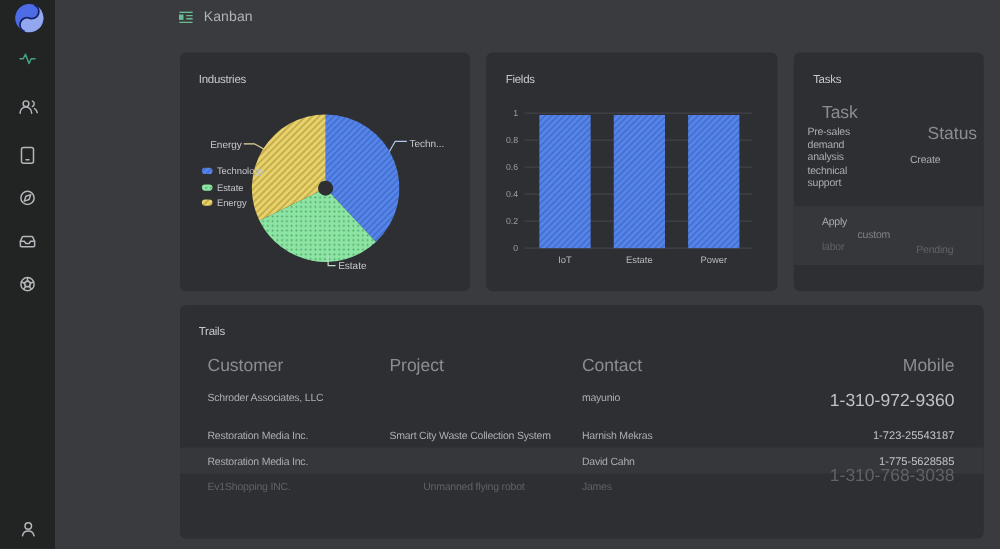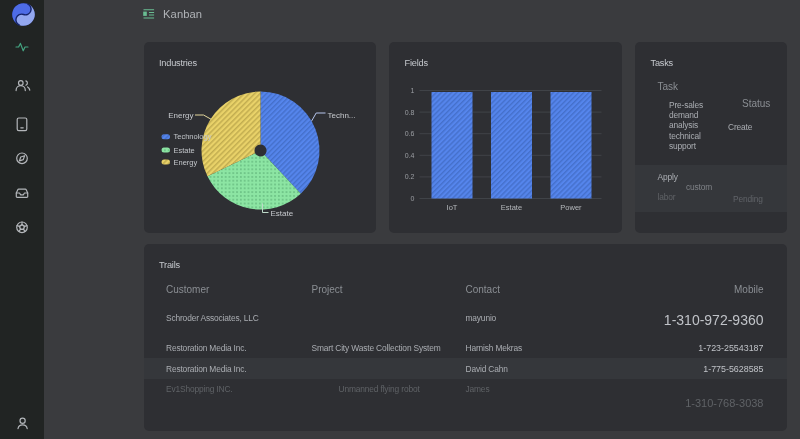--- a/index.html
+++ b/index.html
@@ -1,20 +1,20 @@
 <!DOCTYPE html>
 <html><head><meta charset="utf-8">
 <style>
 *{margin:0;padding:0;box-sizing:border-box;}
 html,body{width:800px;height:439px;overflow:hidden;background:#3a3b3e;
   font-family:"Liberation Sans",sans-serif;}
 .abs{position:absolute;}
 .card{position:absolute;background:#2e2f33;border-radius:5px;}
 .ctitle{position:absolute;font-size:9.2px;font-weight:500;color:#c6c9ce;letter-spacing:-0.2px;}
-.th{position:absolute;font-size:10px;color:#8a8e93;}
+.th{position:absolute;font-size:14px;color:#8a8e93;}
 .td{position:absolute;font-size:8.4px;color:#aaadb2;white-space:nowrap;letter-spacing:-0.15px;}
 .fade1{color:#7f8287;}
 .fade2{color:#5f6266;}
 .fade3{color:#606368;}
 </style></head>
 <body>
 
 <div class="abs" style="left:0;top:0;width:44px;height:439px;background:#212423;"></div>
 
 <svg class="abs" style="left:11px;top:2px" width="25" height="25" viewBox="0 0 25 25">
@@ -144,21 +144,21 @@
       <text x="182" y="168">Power</text>
     </g>
   </svg>
 </div>
 
 <div class="card" style="left:635px;top:41.5px;width:152px;height:191px;overflow:hidden;">
   <div class="ctitle" style="left:15.5px;top:16px;">Tasks</div>
   <div class="abs" style="left:0;top:123.5px;width:152px;height:47px;background:#35373b;"></div>
   <div class="th" style="left:22.5px;top:39px;">Task</div>
   <div class="th" style="left:107px;top:56px;">Status</div>
-  <div class="td" style="left:34px;top:58.5px;line-height:10.2px;">Pre-sales<br>demand<br>analysis<br>technical<br>support</div>
+  <div class="td" style="left:11px;top:58.5px;line-height:10.2px;">Pre-sales<br>demand<br>analysis<br>technical<br>support</div>
   <div class="td" style="left:93px;top:80px;">Create</div>
   <div class="td" style="left:22.5px;top:130.5px;">Apply</div>
   <div class="td fade1" style="left:11px;top:140.7px;padding-left:40px;">custom</div>
   <div class="td fade2" style="left:22.5px;top:150.9px;">labor</div>
   <div class="td fade3" style="left:98px;top:152.5px;">Pending</div>
 </div>
 
 <div class="card" style="left:143.5px;top:244px;width:643px;height:187px;overflow:hidden;">
   <div class="ctitle" style="left:15.5px;top:16px;">Trails</div>
   <div class="abs" style="left:0;top:114px;width:643px;height:20.5px;background:#35373b;"></div>
@@ -176,14 +176,14 @@
   <div class="td" style="left:322px;top:98.5px;">Harnish Mekras</div>
   <div class="td" style="right:23px;top:98.5px;color:#c0c3c8;font-size:8.9px;letter-spacing:0;">1-723-25543187</div>
 
   <div class="td" style="left:22.5px;top:119.5px;">Restoration Media Inc.</div>
   <div class="td" style="left:322px;top:119.5px;">David Cahn</div>
   <div class="td" style="right:23px;top:119.5px;color:#c0c3c8;font-size:8.9px;letter-spacing:0;">1-775-5628585</div>
 
   <div class="td fade2" style="left:22.5px;top:140px;">Ev1Shopping INC.</div>
   <div class="td fade2" style="left:168px;top:140px;margin-left:27px;">Unmanned flying robot</div>
   <div class="td fade2" style="left:322px;top:140px;">James</div>
-  <div class="td fade2" style="right:23px;top:153px;font-size:11px;letter-spacing:0;">1-310-768-3038</div>
+  <div class="td fade2" style="right:23px;top:128px;font-size:14px;letter-spacing:0;">1-310-768-3038</div>
 </div>
 
 </body></html>

